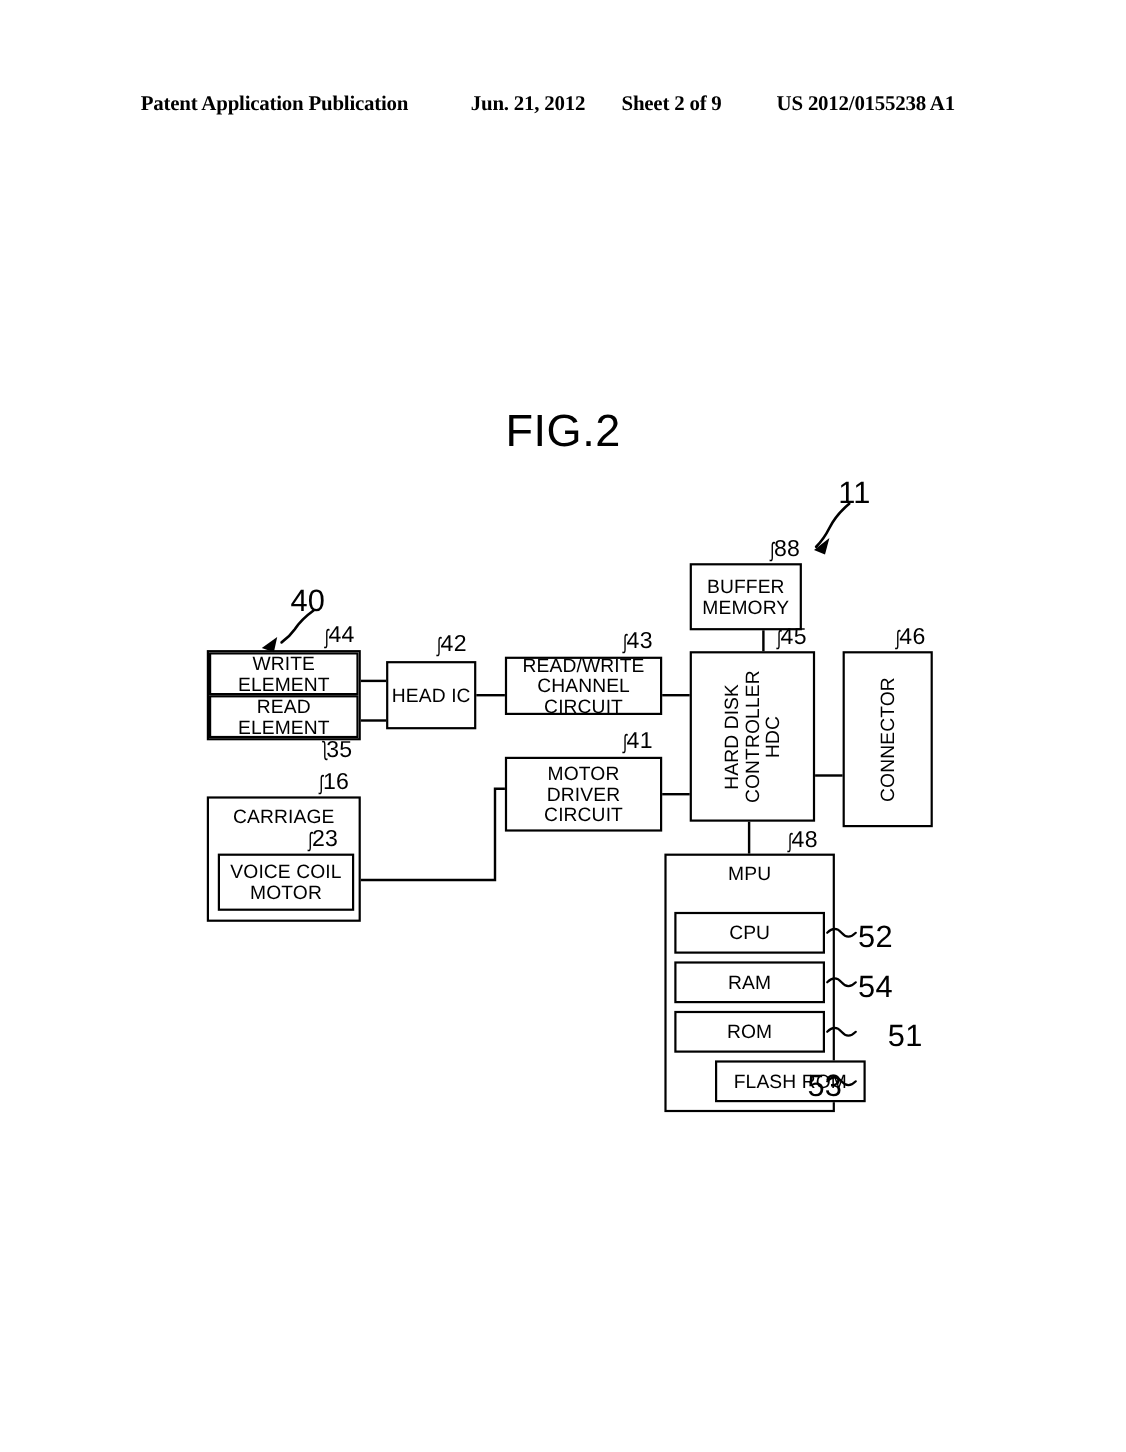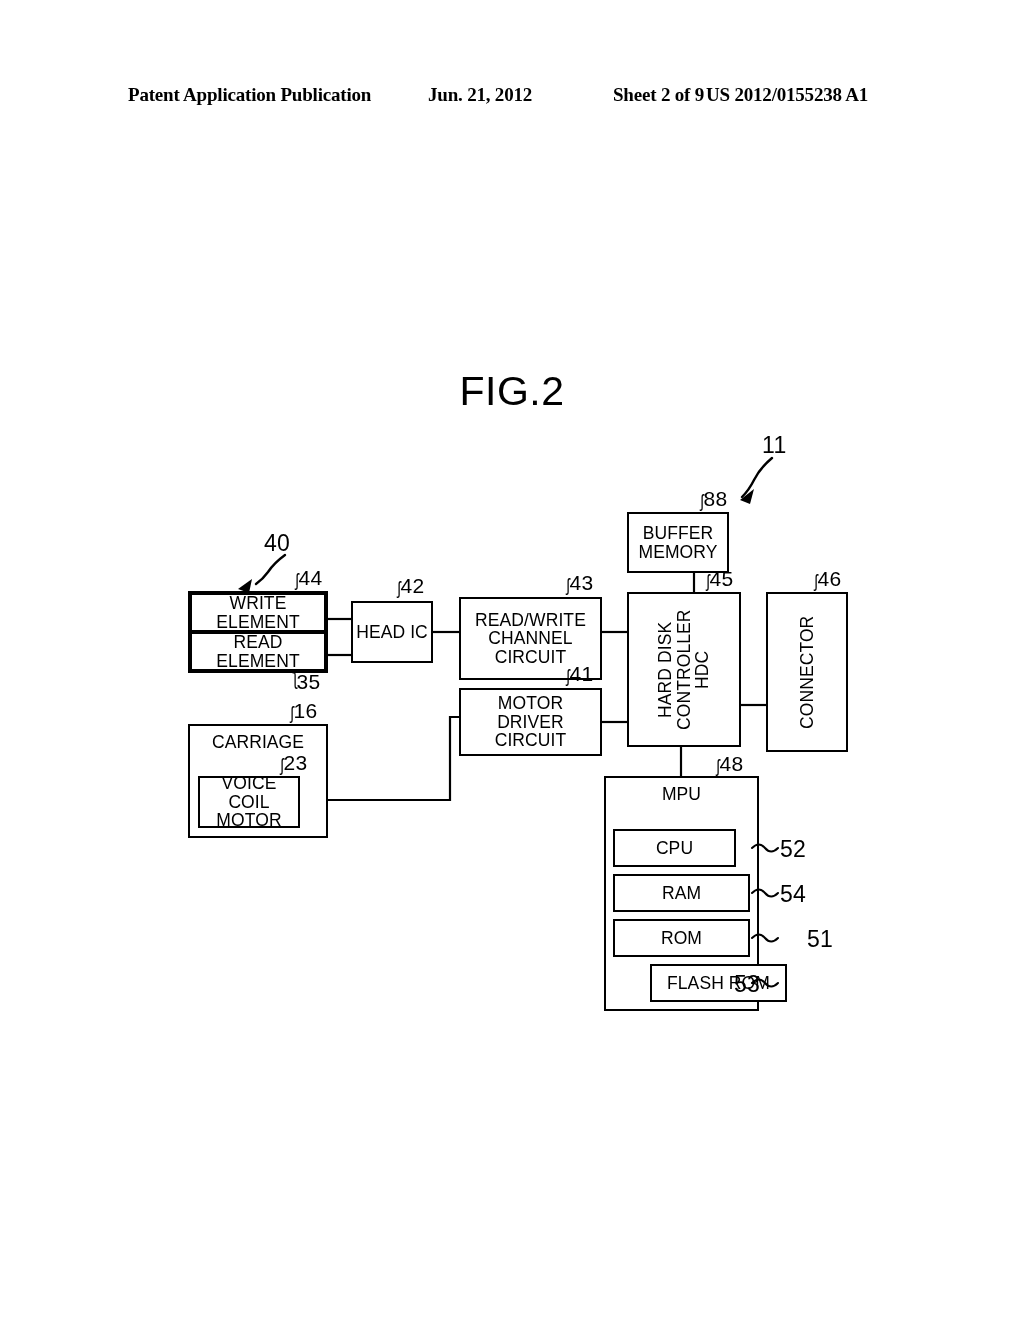--- a/index.html
+++ b/index.html
@@ -25,21 +25,21 @@
     width: 1024px;
     height: 28px;
     font-family: "Liberation Serif", serif;
     font-weight: bold;
     font-size: 19px;
     letter-spacing: -0.2px;
     white-space: nowrap;
   }
   #header .h-pub   { position: absolute; left: 128px;  top: 0; }
   #header .h-date  { position: absolute; left: 428px;  top: 0; }
-  #header .h-sheet { position: absolute; left: 565px;  top: 0; margin-left: 48px; }
+  #header .h-sheet { position: absolute; left: 565px;  top: 0; }
   #header .h-num   { position: absolute; left: 706px;  top: 0; }
 
   
   #fig-title {
     position: absolute;
     left: 0;
     top: 368px;
     width: 1024px;
     text-align: center;
     font-family: "Liberation Sans", sans-serif;
@@ -99,21 +99,21 @@
   }
   .ref .lead {
     font-size: 19px;
     display: inline-block;
     transform: scaleX(0.75) translateY(1px);
     margin-right: -1px;
   }
   .ref.below .lead {
     transform: scaleY(-1) scaleX(0.75) translateY(1px);
   }
-  .ref.plain { font-size: 23px; }
+  .ref.plain { font-size: 28px; }
 </style>
 </head>
 <body>
 
 <div id="header">
   <span class="h-pub">Patent Application Publication</span>
   <span class="h-date">Jun. 21, 2012</span>
   <span class="h-sheet">Sheet 2 of 9</span>
   <span class="h-num">US 2012/0155238 A1</span>
 </div>
@@ -148,45 +148,45 @@
   <div class="blk outer" style="left:188px; top:591px; width:140px; height:82px;"></div>
 
   <div class="blk" style="left:190px; top:593px; width:136px; height:39px; border-width:2px;">WRITE
 ELEMENT</div>
 
   <div class="blk" style="left:190px; top:632px; width:136px; height:39px; border-width:2px;">READ
 ELEMENT</div>
 
   <div class="blk" style="left:351px; top:601px; width:82px; height:62px;">HEAD IC</div>
 
-  <div class="blk" style="left:459px; top:597px; width:143px; height:83px;">READ/WRITE
+  <div class="blk" style="left:459px; top:597px; width:143px; height:53px;">READ/WRITE
 CHANNEL
 CIRCUIT</div>
 
   <div class="blk" style="left:627px; top:512px; width:102px; height:61px;">BUFFER
 MEMORY</div>
 
   <div class="blk vert" style="left:627px; top:592px; width:114px; height:155px;">HARD DISK
 CONTROLLER
 HDC</div>
 
   <div class="blk vert" style="left:766px; top:592px; width:82px; height:160px;">CONNECTOR</div>
 
   <div class="blk" style="left:459px; top:688px; width:143px; height:68px;">MOTOR
 DRIVER
 CIRCUIT</div>
 
   <div class="blk outer topcap" style="left:188px; top:724px; width:140px; height:114px;">CARRIAGE</div>
 
-  <div class="blk" style="left:198px; top:776px; width:102px; height:52px; border-width:2px;">VOICE COIL
+  <div class="blk" style="left:198px; top:776px; width:124px; height:52px; border-width:2px;">VOICE COIL
 MOTOR</div>
 
   <div class="blk outer topcap" style="left:604px; top:776px; width:155px; height:235px;">MPU</div>
 
-  <div class="blk" style="left:613px; top:829px; width:123px; height:38px; border-width:2px;">CPU</div>
+  <div class="blk" style="left:613px; top:829px; width:137px; height:38px; border-width:2px;">CPU</div>
 
   <div class="blk" style="left:613px; top:874px; width:137px; height:38px; border-width:2px;">RAM</div>
 
   <div class="blk" style="left:613px; top:919px; width:137px; height:38px; border-width:2px;">ROM</div>
 
   <div class="blk" style="left:650px; top:964px; width:137px; height:38px; border-width:2px;">FLASH ROM</div>
 
   <svg style="position:absolute; left:0; top:0; width:1024px; height:1320px; pointer-events:none;" viewBox="0 0 1024 1320" xmlns="http://www.w3.org/2000/svg">
     <g stroke="#000" stroke-width="2" fill="none" stroke-linecap="round">
 

